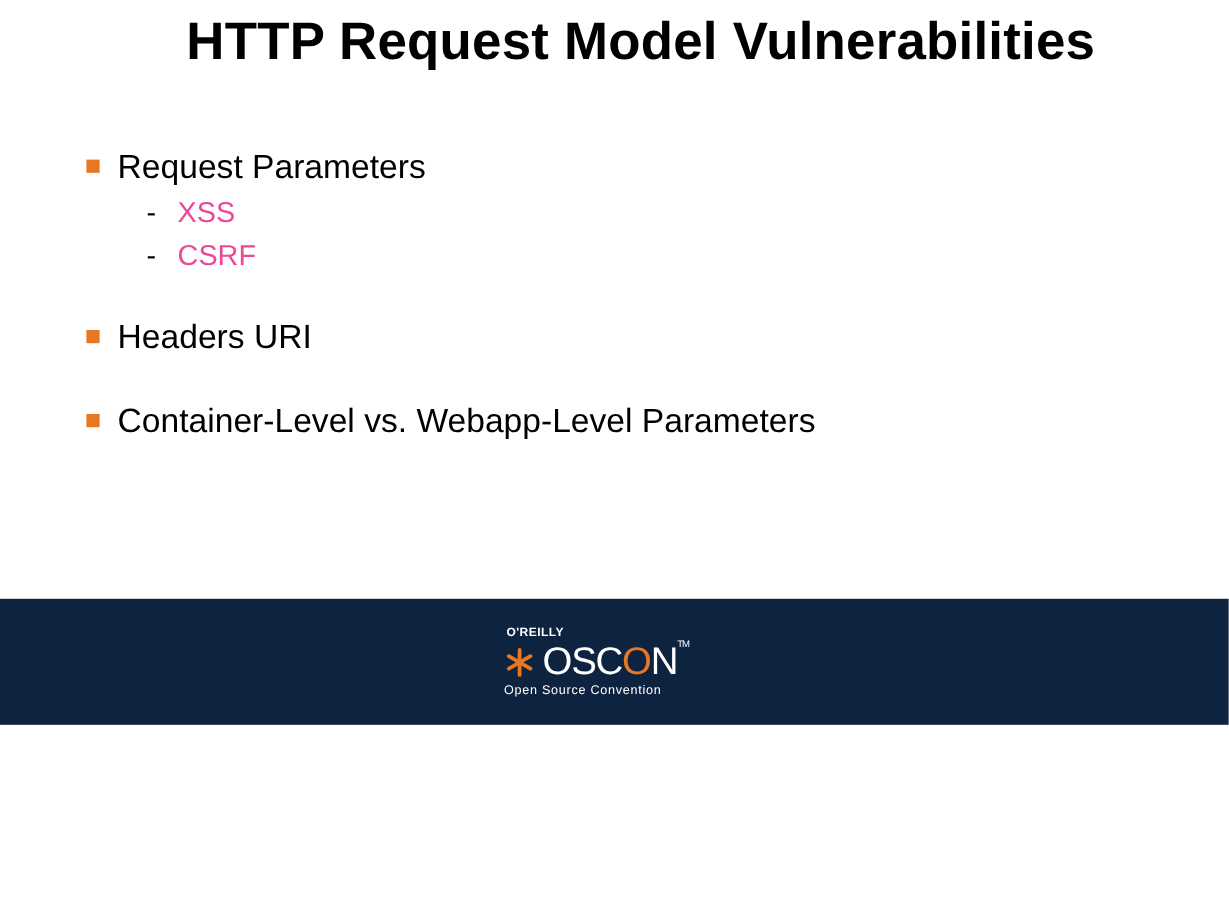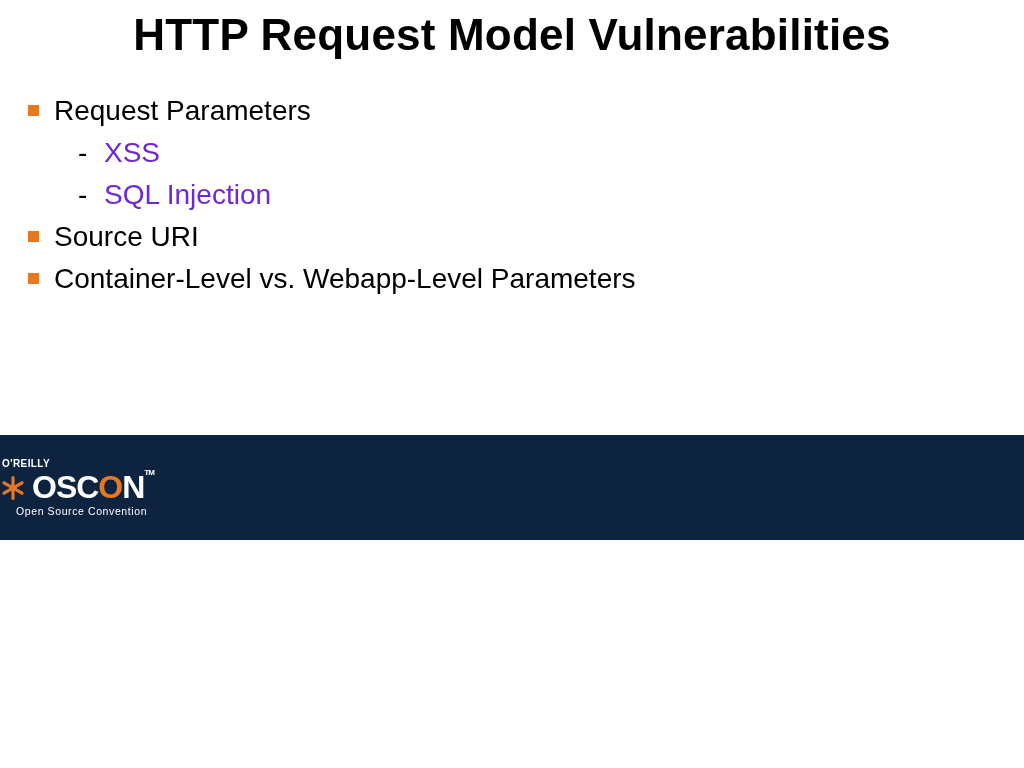--- a/index.html
+++ b/index.html
@@ -4,23 +4,24 @@
 <style>
   * { box-sizing: border-box; margin: 0; padding: 0; }
   html, body { width: 1024px; height: 768px; overflow: hidden; }
   body {
     font-family: Arial, Helvetica, sans-serif;
     background: #ffffff;
     position: relative;
   }
   .slide {
     width: 1024px;
-    height: 540px;
+    height: 604px;
     position: relative;
     background: #ffffff;
+    padding-left: 44px;
   }
   .title {
     font-size: 44px;
     font-weight: 700;
     color: #000;
     text-align: center;
     padding-top: 10px;
     letter-spacing: 0.2px;
   }
   .content {
@@ -28,57 +29,58 @@
   }
   ul.main {
     list-style: none;
   }
   ul.main > li {
     font-size: 28px;
     color: #000;
     line-height: 1.5;
     padding-left: 34px;
     position: relative;
+    margin-top: 28px;
   }
   ul.main > li::before {
     content: "";
     position: absolute;
     left: 8px;
     top: 15px;
     width: 11px;
     height: 11px;
     background: #e87722;
   }
   ul.sub {
     list-style: none;
     padding-left: 20px;
   }
   ul.sub > li {
-    font-size: 28px;
-    color: #6d28d9;
+    font-size: 24px;
+    color: #ec4899;
     line-height: 1.5;
     padding-left: 30px;
     position: relative;
   }
   ul.sub > li::before {
     content: "-";
     position: absolute;
     left: 4px;
     top: 0;
     color: #000;
   }
   .footer {
     position: absolute;
     left: 0;
     bottom: 0;
     width: 1024px;
     height: 105px;
     background: #0d2340;
     display: flex;
-    justify-content: flex-start;
+    justify-content: center;
     align-items: center;
     padding-right: 30px;
   }
   .logo {
     display: flex;
     flex-direction: column;
     align-items: flex-start;
     color: #fff;
   }
   .logo-top {
@@ -88,61 +90,61 @@
     margin-bottom: 2px;
     margin-left: 2px;
   }
   .logo-main {
     display: flex;
     align-items: center;
     gap: 6px;
   }
   .logo-text {
     font-size: 32px;
-    font-weight: 700;
+    font-weight: 400;
     letter-spacing: -1px;
     line-height: 1;
   }
   .logo-asterisk {
     width: 26px;
     height: 26px;
     position: relative;
     margin-top: 2px;
   }
   .logo-asterisk svg { display:block; }
   .logo-tm {
     font-size: 8px;
     vertical-align: top;
     position: relative;
     top: -2px;
   }
   .logo-sub {
     font-size: 10.5px;
     letter-spacing: 0.6px;
     margin-top: 2px;
-    margin-left: 16px;
+    margin-left: 0;
   }
 </style>
 </head>
 <body>
 
 <div class="slide">
 
   <h1 class="title">HTTP Request Model Vulnerabilities</h1>
 
   <div class="content">
     <ul class="main">
       <li>
         <span>Request Parameters</span>
         <ul class="sub">
           <li><span>XSS</span></li>
-          <li><span>SQL Injection</span></li>
+          <li><span>CSRF</span></li>
         </ul>
       </li>
-      <li><span>Source URI</span></li>
+      <li><span>Headers URI</span></li>
       <li><span>Container-Level vs. Webapp-Level Parameters</span></li>
     </ul>
   </div>
 
   <div class="footer">
     <div class="logo">
       <div class="logo-top">O'REILLY</div>
       <div class="logo-main">
         <div class="logo-asterisk">
           <svg viewBox="0 0 26 26" width="26" height="26">

